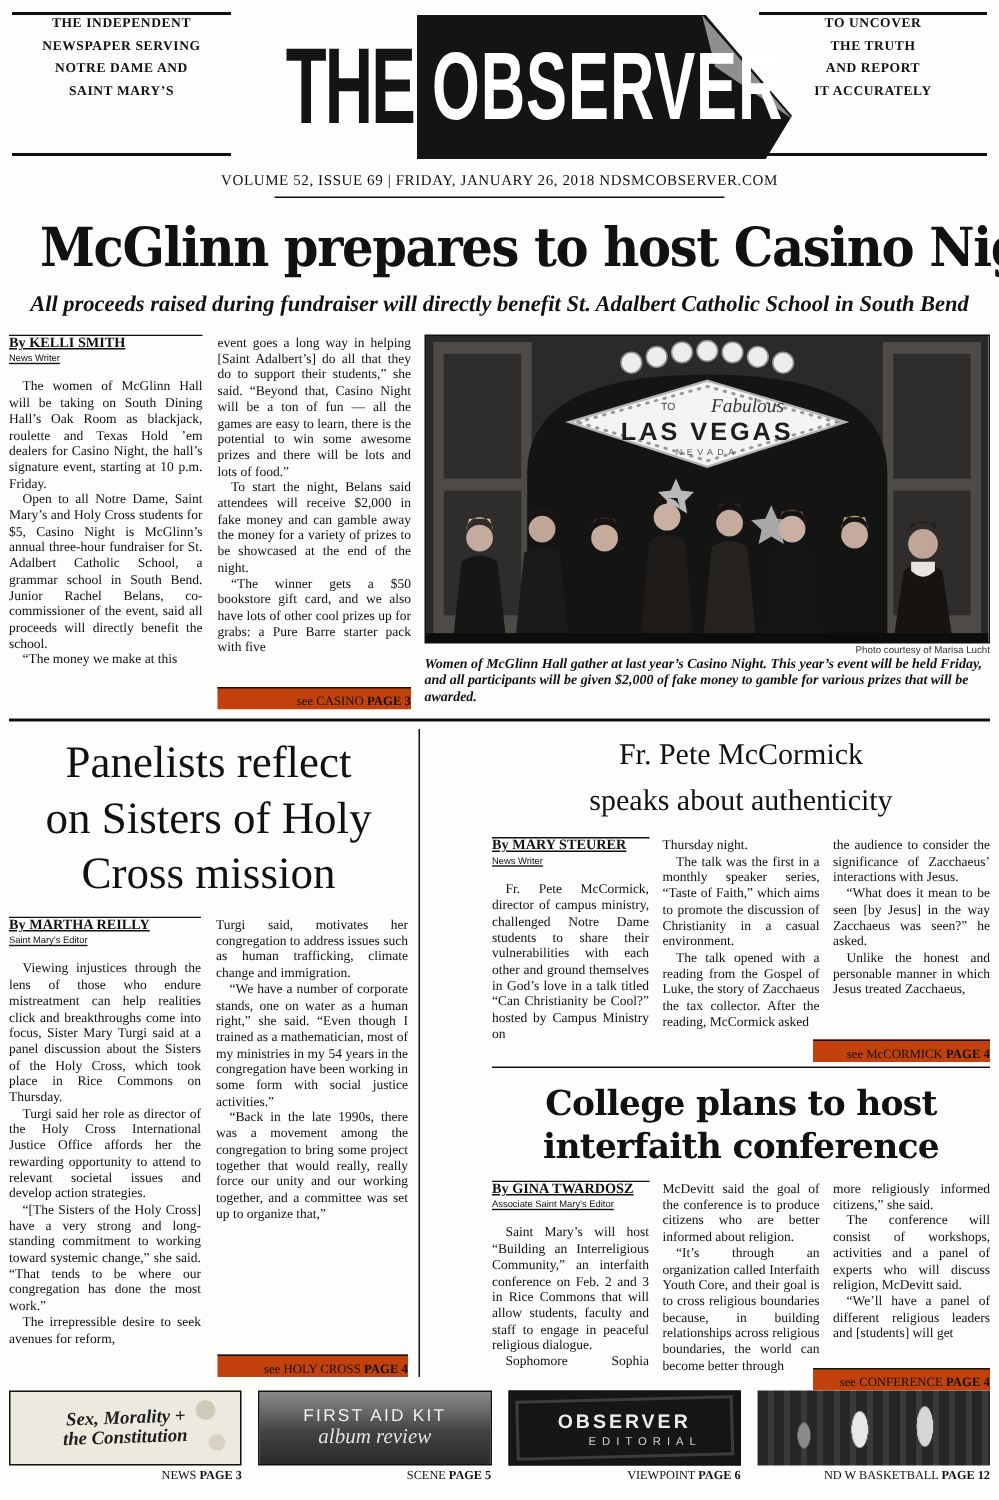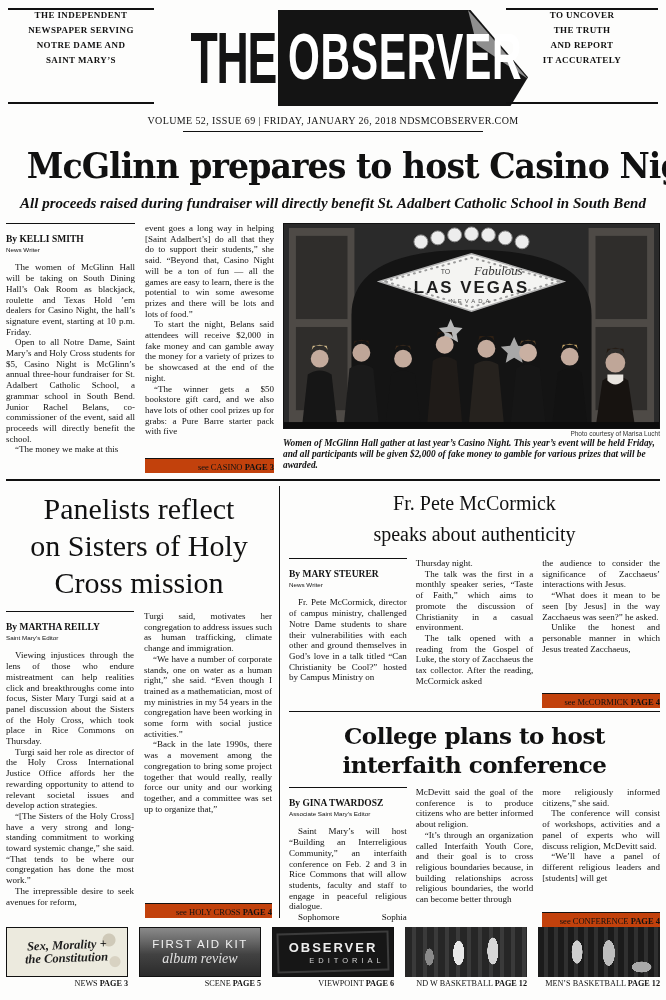--- a/index.html
+++ b/index.html
@@ -28,34 +28,34 @@
   
   .headline1{text-align:center;font-family:"DejaVu Serif",serif;font-weight:700;font-size:36px;
              white-space:nowrap;transform:scaleX(.92);transform-origin:center;margin-top:12px;letter-spacing:-1px;}
   .subhead{text-align:center;font-style:italic;font-weight:700;font-size:15px;margin-top:9px;white-space:nowrap;}
   .lead-wrap{display:flex;gap:9px;margin:11px 6px 0;height:250px;}
   .lead-text{width:268px;position:relative;display:flex;gap:10px;overflow:hidden;}
   .col{flex:1;text-align:justify;font-size:9px;line-height:10.7px;}
   .col p{margin:0;text-indent:9px;}
   .col p.cont{text-indent:0;}
   .col p.spread{text-align-last:justify;}
-  .byline{border-top:1.5px solid #111;padding-top:10px;margin-bottom:7px;}
+  .byline{border-top:1.5px solid #111;padding-top:0;margin-bottom:7px;text-decoration:underline;}
   .byline .name{font-weight:700;font-size:9.5px;display:block;}
   .byline .role{font-size:6.8px;display:block;font-family:"Liberation Sans",sans-serif;transform:scale(.92);transform-origin:left;}
   .jump{position:absolute;right:0;bottom:0;background:#c2410c;border-top:1px solid #111;
         padding:3px 0 1px;text-align:right;font-size:8.5px;}
   .jump b{font-weight:700;}
   .lead-text .jump{width:129px;}
   .lead-photo{flex:1;display:flex;flex-direction:column;}
   .photo{width:100%;height:206px;border:1px solid #111;box-sizing:border-box;display:block;}
   .credit{font-size:6.5px;color:#333;text-align:right;margin-top:1px;font-family:"Liberation Sans",sans-serif;}
   .caption{font-size:9.3px;font-weight:700;font-style:italic;line-height:11px;margin-top:1px;}
   .big-rule{border-top:2px solid #111;margin:6px 6px 5px;}
   
-  .section2{display:flex;margin:0 6px;height:432px;}
+  .section2{display:flex;margin:0 6px;height:432px;gap:39px;}
   .left-art{width:266px;padding-right:7px;border-right:1px solid #111;display:flex;flex-direction:column;}
   .h2-light{font-size:30px;line-height:37px;text-align:center;font-weight:400;margin:4px 0 10px;}
   .left-cols{display:flex;gap:10px;flex:1;overflow:hidden;position:relative;}
   .left-cols .jump{width:127px;}
   .right-arts{flex:1;padding-left:9px;display:flex;flex-direction:column;}
   .mcc{border-bottom:1.5px solid #111;padding-bottom:3px;}
   .h2-mid{font-size:20px;line-height:31px;text-align:center;font-weight:400;margin:2px 0 8px;}
   .h2-conf{font-family:"DejaVu Serif",serif;font-weight:700;font-size:23px;line-height:29px;
            text-align:center;margin:9px 0 8px;letter-spacing:-.5px;}
   .tri-cols{display:flex;gap:9px;overflow:hidden;position:relative;}
@@ -348,19 +348,13 @@
     <div class="t-label">
       <span>VIEWPOINT</span> <b>PAGE 6</b>
     </div>
   </div>
   <div class="teaser">
     <div class="t-img t4"></div>
     <div class="t-label">
       <span>ND W BASKETBALL</span> <b>PAGE 12</b>
     </div>
   </div>
-  <div class="teaser">
-    <div class="t-img t5"></div>
-    <div class="t-label">
-      <span>MEN’S BASKETBALL</span> <b>PAGE 12</b>
-    </div>
-  </div>
 </div>
 
 </body></html>

